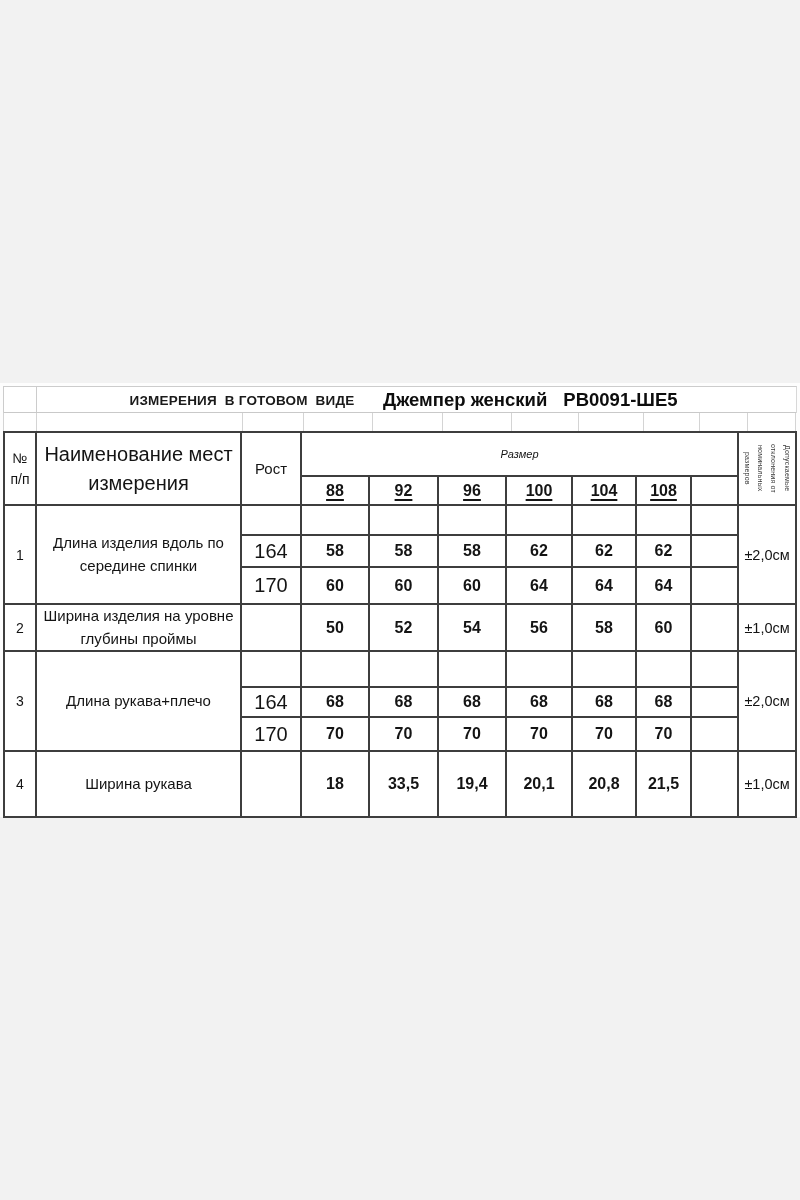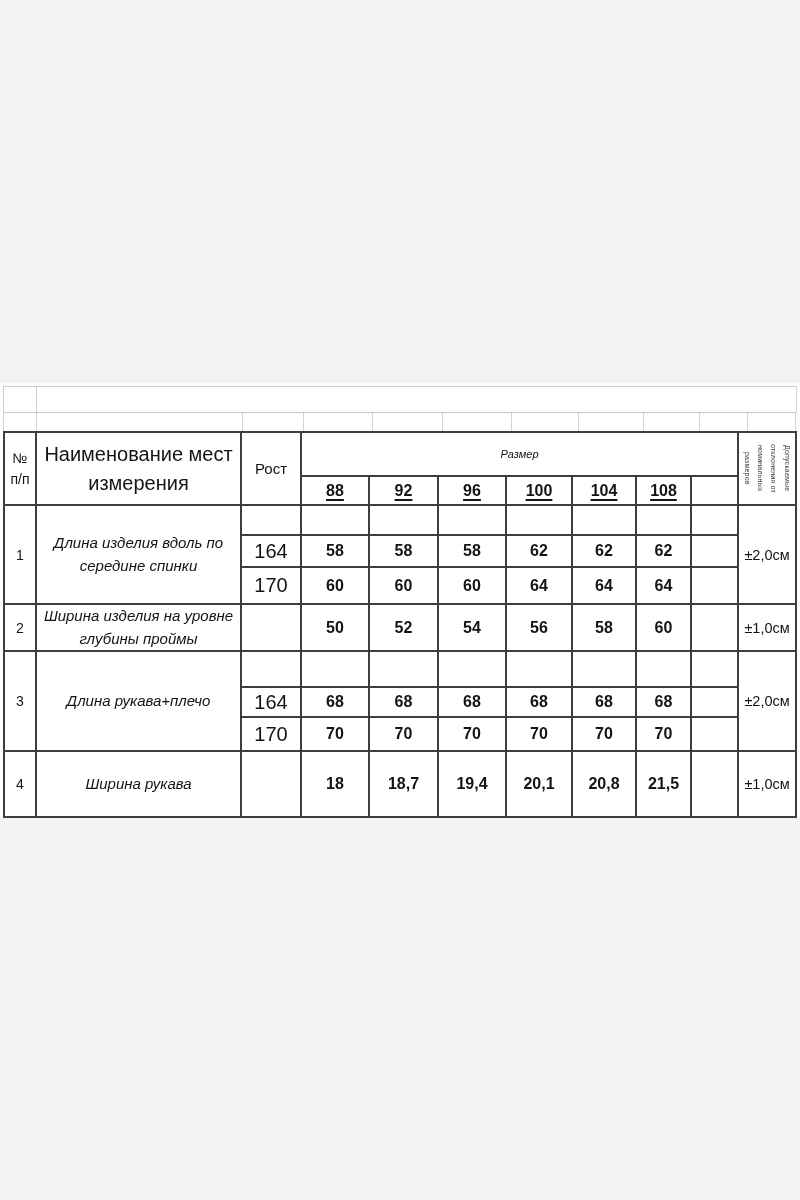--- a/index.html
+++ b/index.html
@@ -62,33 +62,35 @@
   .h-razmer{font-size:11px;font-style:italic;}
   .h-size{font-weight:700;font-size:16px;}
   .h-size span{text-decoration:underline;text-decoration-thickness:2px;text-underline-offset:3px;text-align:right;}
   .h-tol{vertical-align:middle;}
   .tol-note{
     writing-mode:vertical-rl;
     font-size:7px;line-height:1.9;letter-spacing:.2px;
     height:64px;margin:0 auto;text-align:center;color:#333;
   }
   .row-num{font-size:14px;}
-  .row-name{font-size:15px;line-height:1.5;padding:0 12px;font-style:italic;}
+  .row-name{font-size:15px;line-height:1.5;padding:0 12px;}
   .rost-val{font-size:20px;}
   .val{font-weight:700;font-size:16px;}
   .tol{vertical-align:bottom;font-size:14.5px;padding-bottom:2px;border-radius:21px;}
 </style>
 </head>
 <body>
 
 <div class="white-band"></div>
 
 <div class="titlerow">
   <div class="tcell-small"></div>
   <div class="tcell-main">
+    <div class="title-small">ИЗМЕРЕНИЯ  В ГОТОВОМ  ВИДЕ</div>
+    <div class="title-big"><span>Джемпер женский</span><span class="article">РВ0091-ШЕ5</span></div>
   </div>
 </div>
 
 <div class="spacer">
   <div style="width:32px"></div>
   <div style="width:205px"></div>
   <div style="width:60px"></div>
   <div style="width:68px"></div>
   <div style="width:69px"></div>
   <div style="width:68px"></div>
@@ -217,21 +219,21 @@
     <td class="val">70</td>
     <td class="val">70</td>
     <td></td>
   </tr>
 
   <tr style="height:66px">
     <td class="row-num">4</td>
     <td class="row-name">Ширина рукава</td>
     <td></td>
     <td class="val">18</td>
-    <td class="val">18,7</td>
+    <td class="val">33,5</td>
     <td class="val">19,4</td>
     <td class="val">20,1</td>
     <td class="val">20,8</td>
     <td class="val">21,5</td>
     <td></td>
     <td class="tol">±1,0см</td>
   </tr>
 </tbody>
   </table>
 

